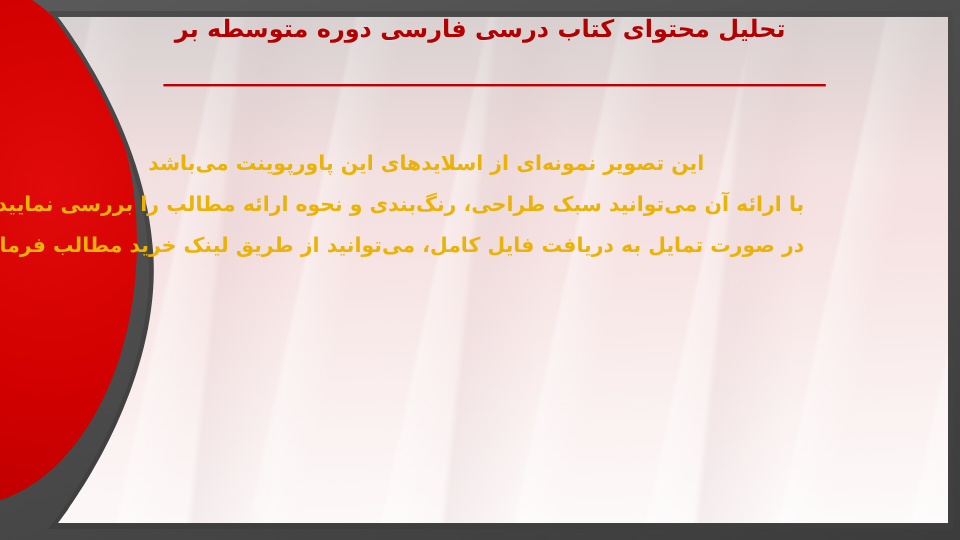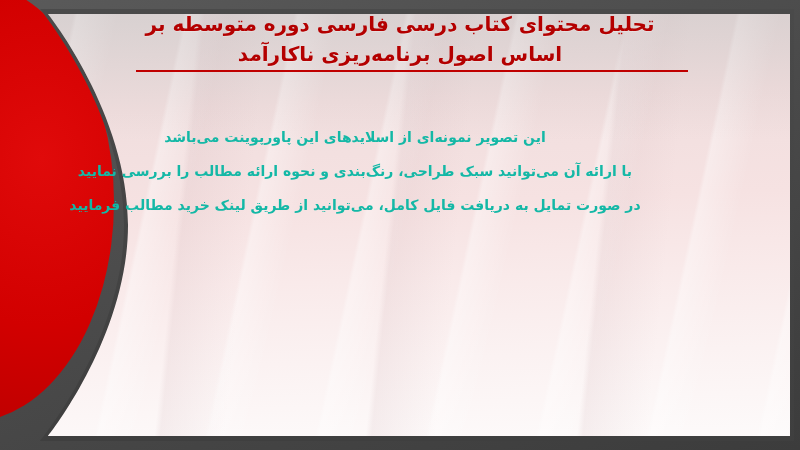--- a/index.html
+++ b/index.html
@@ -153,22 +153,22 @@
 
   .body-block {
     position: absolute;
     top: 120px;
     left: 40px;
     right: 130px;
     text-align: center;
     direction: rtl;
   }
   .body-line {
-    color: #14b8a6;
-    font-size: 14px;
+    color: #eab308;
+    font-size: 17px;
     font-weight: bold;
     line-height: 34px;
     white-space: nowrap;
   }
 </style>
 </head>
 <body>
 
 <div class="slide">
 
@@ -182,21 +182,20 @@
   <div class="panel">
     <div class="panel-rays"></div>
     <div class="panel-rays2"></div>
     <div class="panel-vign"></div>
   </div>
 
   <div class="content">
 
     <div class="title-block">
       <div class="title-line">تحلیل محتوای کتاب درسی فارسی دوره متوسطه بر</div>
-      <div class="title-line">اساس اصول برنامه‌ریزی ناکارآمد</div>
     </div>
 
     <div class="title-rule"></div>
 
     <div class="body-block">
       <div class="body-line">این تصویر نمونه‌ای از اسلایدهای این پاورپوینت می‌باشد</div>
       <div class="body-line">با ارائه آن می‌توانید سبک طراحی، رنگ‌بندی و نحوه ارائه مطالب را بررسی نمایید</div>
       <div class="body-line">در صورت تمایل به دریافت فایل کامل، می‌توانید از طریق لینک خرید مطالب فرمایید</div>
     </div>
 

